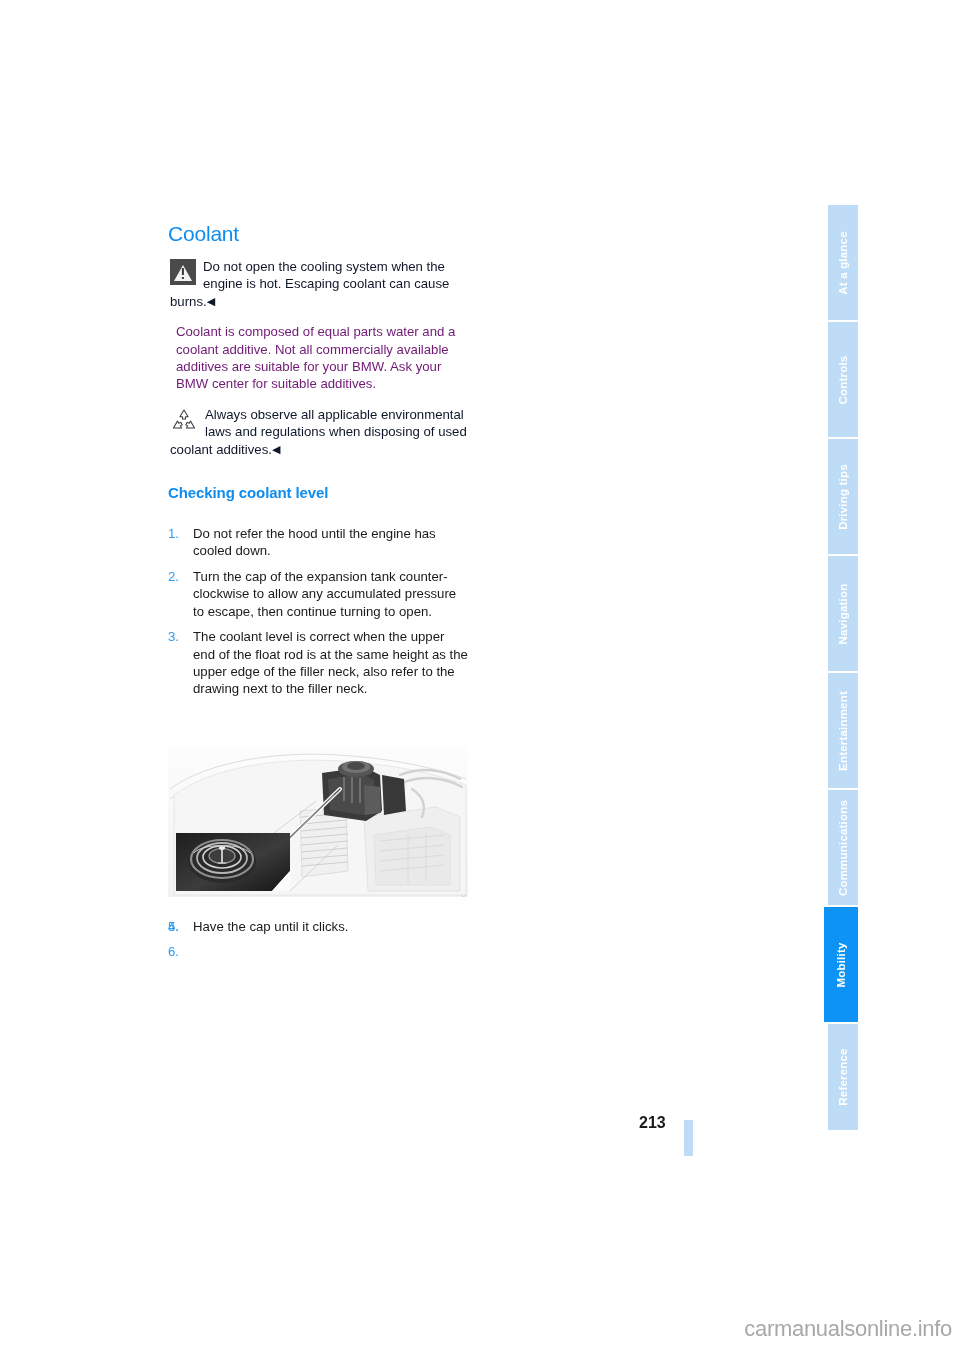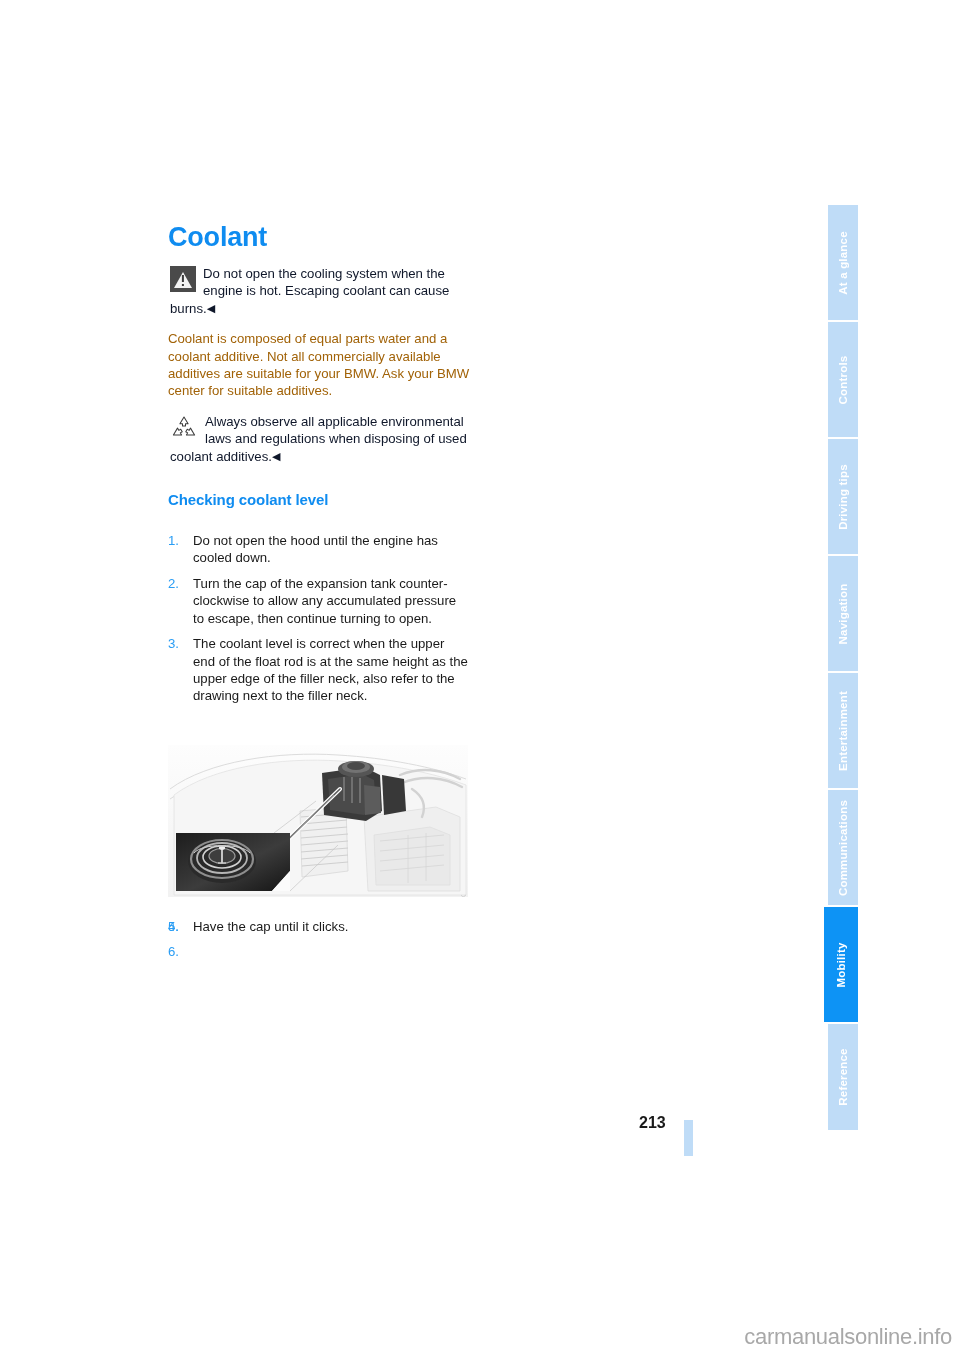--- a/index.html
+++ b/index.html
@@ -27,40 +27,40 @@
 
   
   .content {
     position: absolute;
     left: 168px;
     top: 222px;
     width: 302px;
   }
 
   h1.title {
-    font-size: 27px;
-    font-weight: bold;
+    font-size: 21px;
+    font-weight: normal;
     color: #0f8cf0;
     margin: 0 0 12px 0;
     letter-spacing: -0.2px;
   }
 
   h2.subtitle {
     font-size: 15px;
     font-weight: bold;
     color: #0f8cf0;
     margin: 26px 0 24px 0;
     letter-spacing: -0.1px;
   }
 
   p.body {
     font-size: 13.2px;
     line-height: 17.4px;
-    color: #a16207;
-    margin: 0 0 13px 0;
+    color: #701a75;
+    margin: 0 0 13px 8px;
   }
 
   
   .notice {
     font-size: 13.2px;
     line-height: 17.4px;
     color: #0f172a;
     margin: 0 0 13px 2px;
     overflow: hidden;
   }
@@ -225,21 +225,21 @@
     color: #ffffff;
     font-size: 11.5px;
     font-weight: bold;
     letter-spacing: 0.2px;
   }
 
   
   .watermark {
     position: absolute;
     right: 8px;
-    bottom: 8px;
+    bottom: 16px;
     font-size: 22px;
     color: #a8a8a8;
     letter-spacing: -0.3px;
   }
 </style>
 </head>
 <body>
 
 <div class="page">
 
@@ -270,21 +270,21 @@
           </g>
         </svg>
       </span><span>Always observe all applicable environ­mental laws and regulations when dis­posing of used coolant additives.</span><span class="endmark">◀</span>
     </div>
 
     <h2 class="subtitle">Checking coolant level</h2>
 
     <ol class="steps">
       <li>
         <span class="num">1.</span>
-        <span>Do not open the hood until the engine has cooled down.</span>
+        <span>Do not refer the hood until the engine has cooled down.</span>
       </li>
       <li>
         <span class="num">2.</span>
         <span>Turn the cap of the expansion tank counter-clockwise to allow any accumulated pres­sure to escape, then continue turning to open.</span>
       </li>
       <li>
         <span class="num">3.</span>
         <span>The coolant level is correct when the upper end of the float rod is at the same height as the upper edge of the filler neck, also refer to the drawing next to the filler neck.</span>
       </li>
     </ol>

